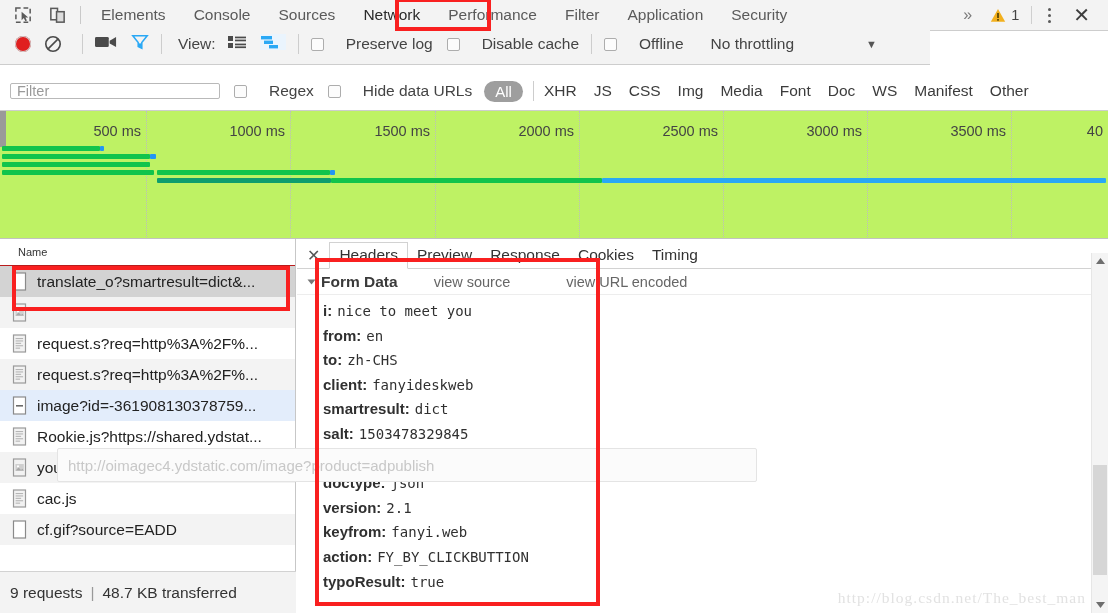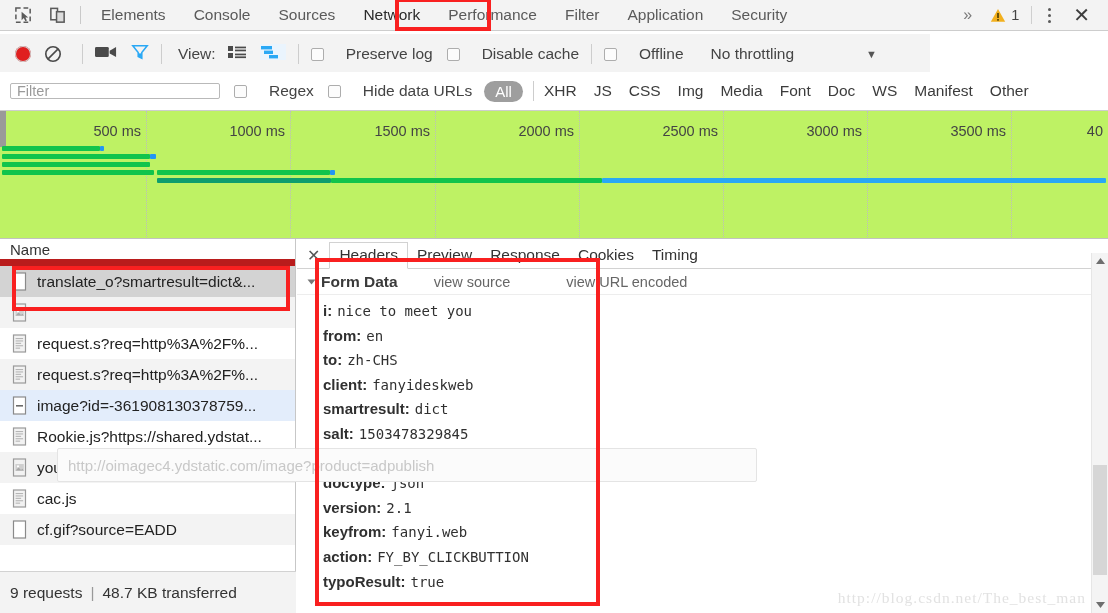--- a/index.html
+++ b/index.html
@@ -31,21 +31,21 @@
   .chev-more { font-size:16px; color:#7a7a7a; padding:0 10px; }
   .warn-wrap { display:flex; align-items:center; gap:5px; padding:0 8px; }
   .warn-count { font-size:14.5px; color:#444; }
   .vdiv { width:1px; height:18px; background:#cfcfcf; margin:0 4px; }
   .kebab { display:flex; flex-direction:column; gap:3px; padding:0 12px; align-items:center;}
   .kebab i { width:3px; height:3px; background:#5a5a5a; border-radius:50%; display:block; }
   .close-x { font-size:20px; color:#3d3d3d; padding:0 10px; line-height:1;}
 
   
   .net-toolbar {
-    position:absolute; top:34px; left:0; width:930px; height:41px;
+    position:absolute; top:24px; left:0; width:930px; height:41px;
     background:#f3f3f3; border-bottom:1px solid #cdcdcd;
     display:flex; align-items:center; padding-left:10px;
   }
   .rec-dot { width:16px; height:16px; border-radius:50%; background:#e02020; box-shadow:0 0 0 1px #cfcfcf inset; }
   .clear-ico { width:18px; height:18px; }
   .tb-sep { width:1px; height:20px; background:#cdcdcd; margin:0 12px; }
   .cam-ico { width:22px; height:14px; }
   .funnel-ico { width:18px; height:18px; margin-left:14px;}
   .view-label { font-size:15.5px; color:#444; margin-left:4px; }
   .view-toggle { display:flex; align-items:center; gap:14px; margin-left:12px; }
@@ -90,22 +90,22 @@
 
   
   .lower { position:absolute; top:239px; left:0; width:1108px; height:374px; }
 
   
   .req-panel {
     position:absolute; left:0; top:0; width:296px; height:374px;
     border-right:1px solid #c7c7c7; background:#fff;
   }
   .req-head {
-    height:27px; border-bottom:7px solid #b91c1c; display:flex; align-items:center;
-    padding-left:10px; font-size:15px; color:#333; background:#fff;
+    height:27px; border-bottom:1px solid #b91c1c; display:flex; align-items:center;
+    padding-left:18px; font-size:11px; color:#333; background:#fff;
   }
   .req-list { position:relative; }
   .req-row {
     height:31px; display:flex; align-items:center; padding-left:12px;
     font-size:15.5px; color:#222; white-space:nowrap; overflow:hidden;
   }
   .req-row.sel { background:#d3d3d3; }
   .req-row.zebra { background:#f3f3f3; }
   .req-row.blue { background:#e3edfb; }
   .row-ico { width:16px; height:19px; margin-right:9px; flex:none; }

